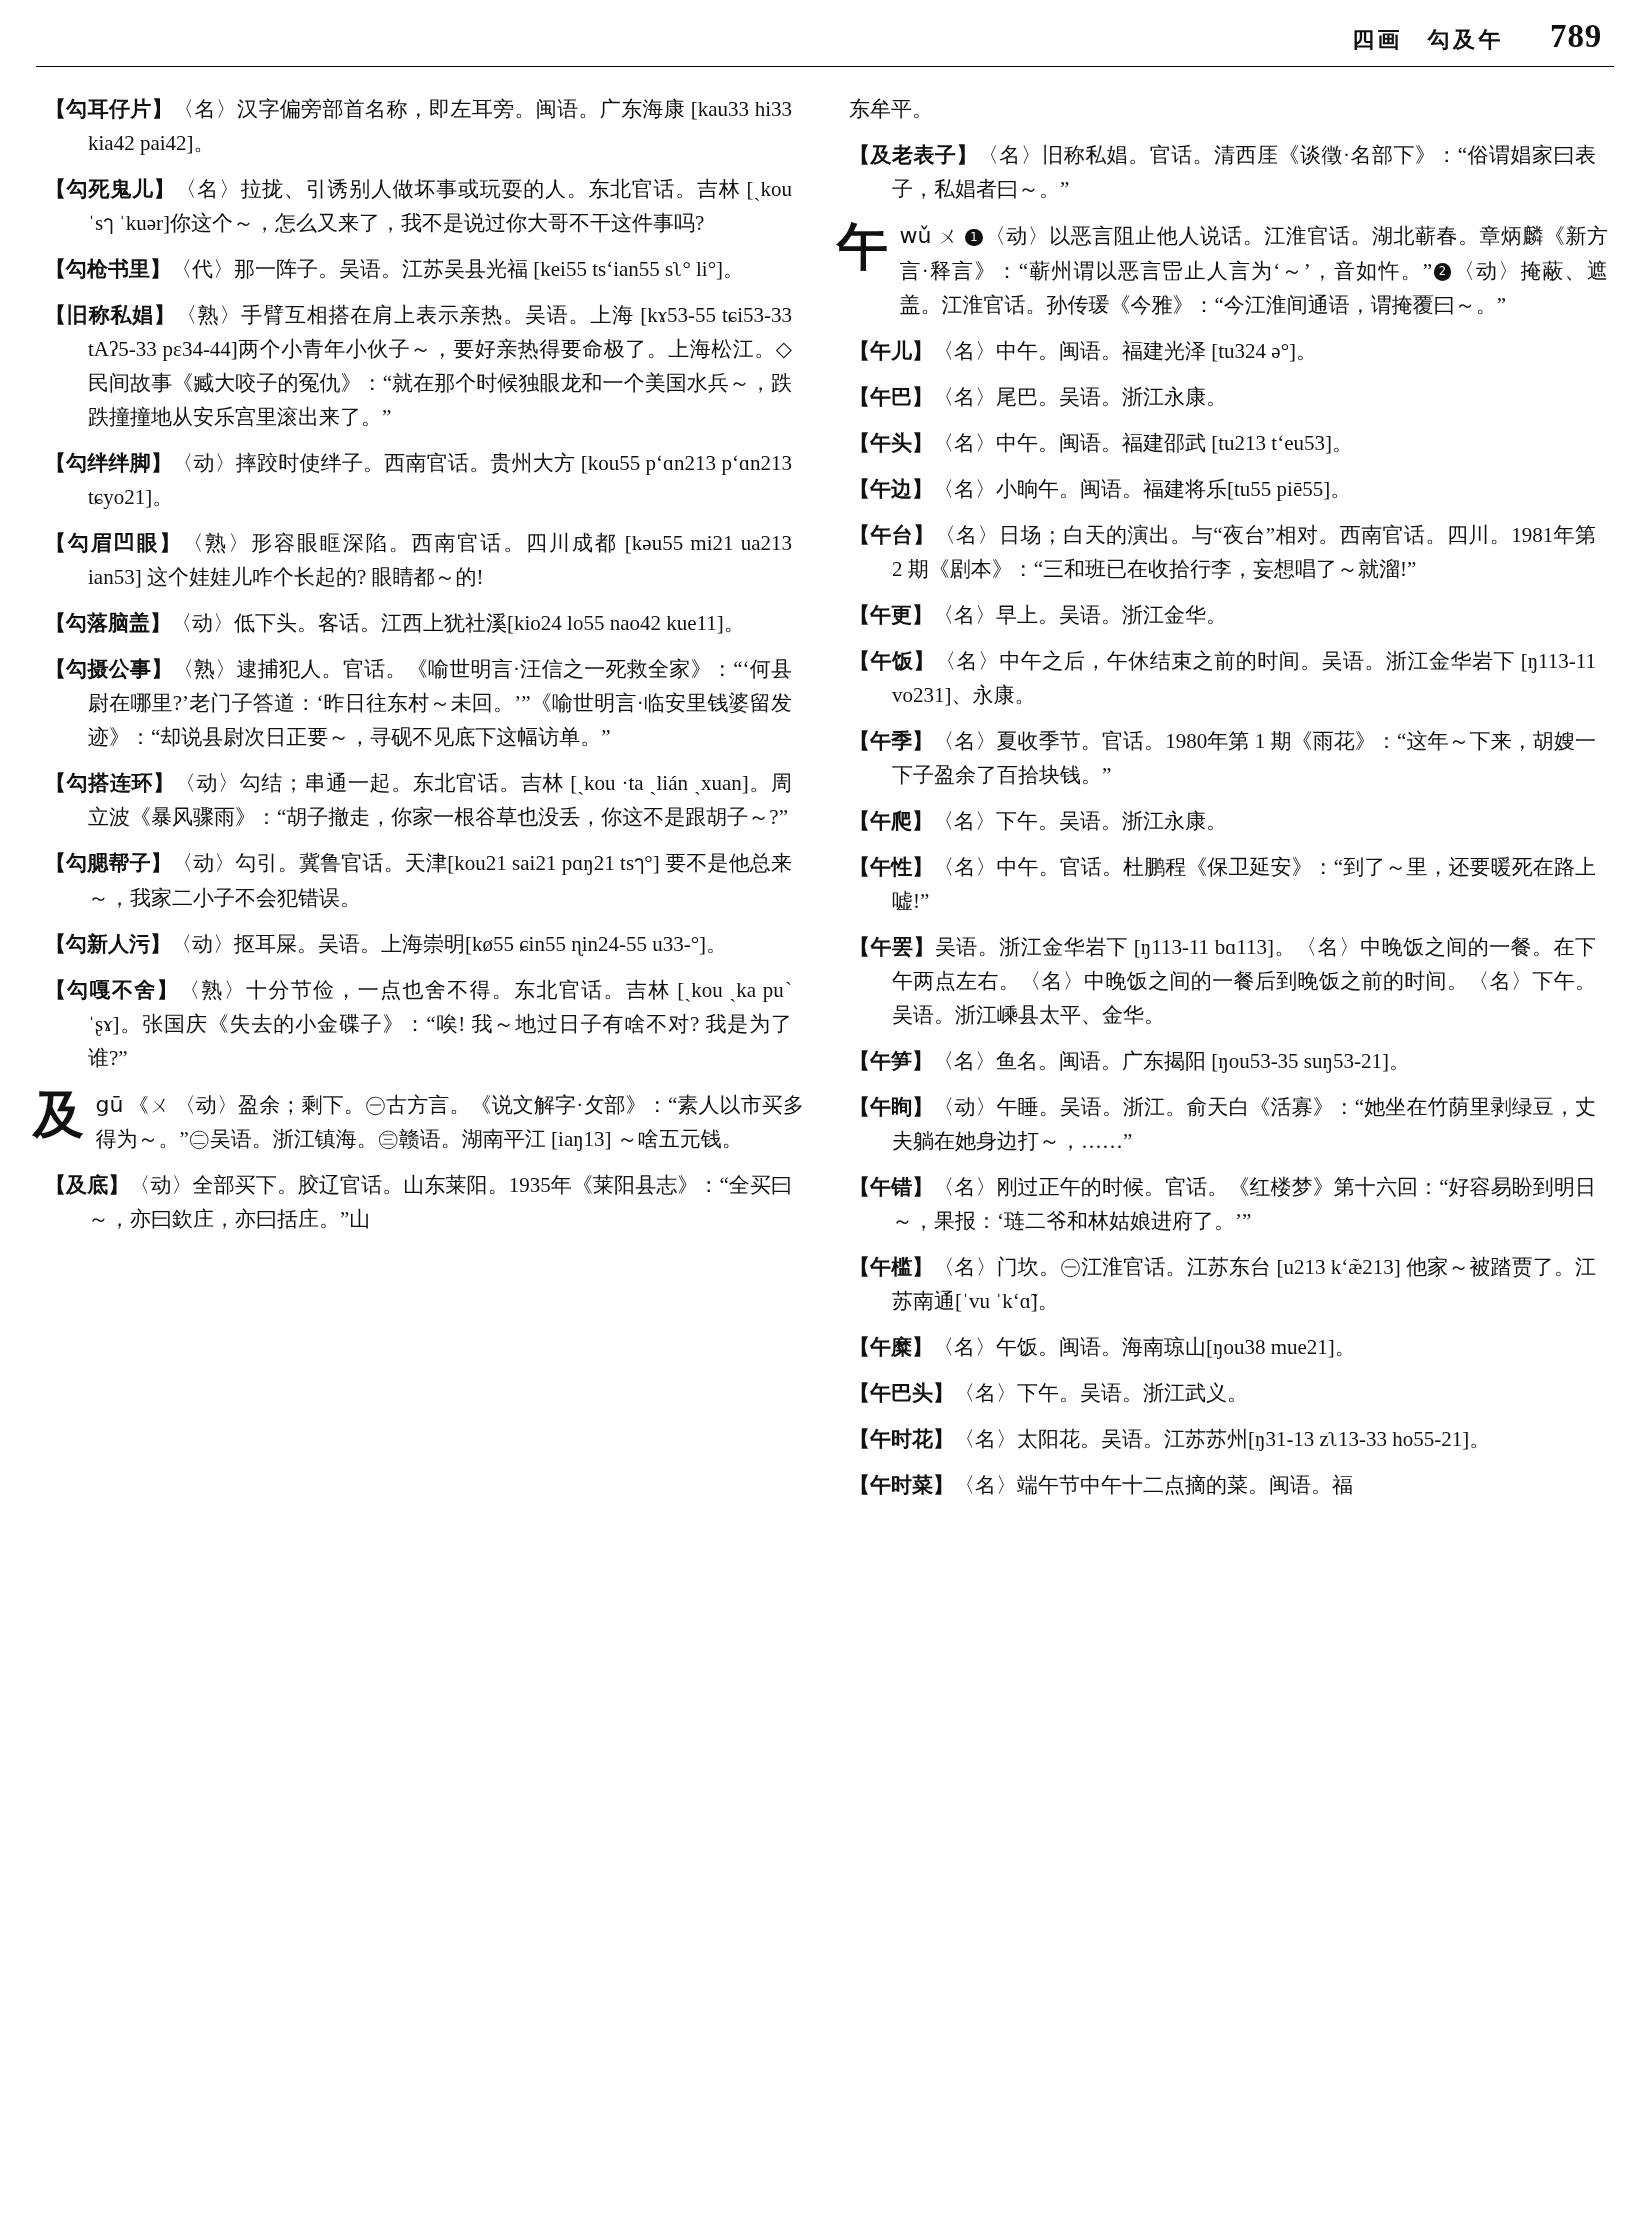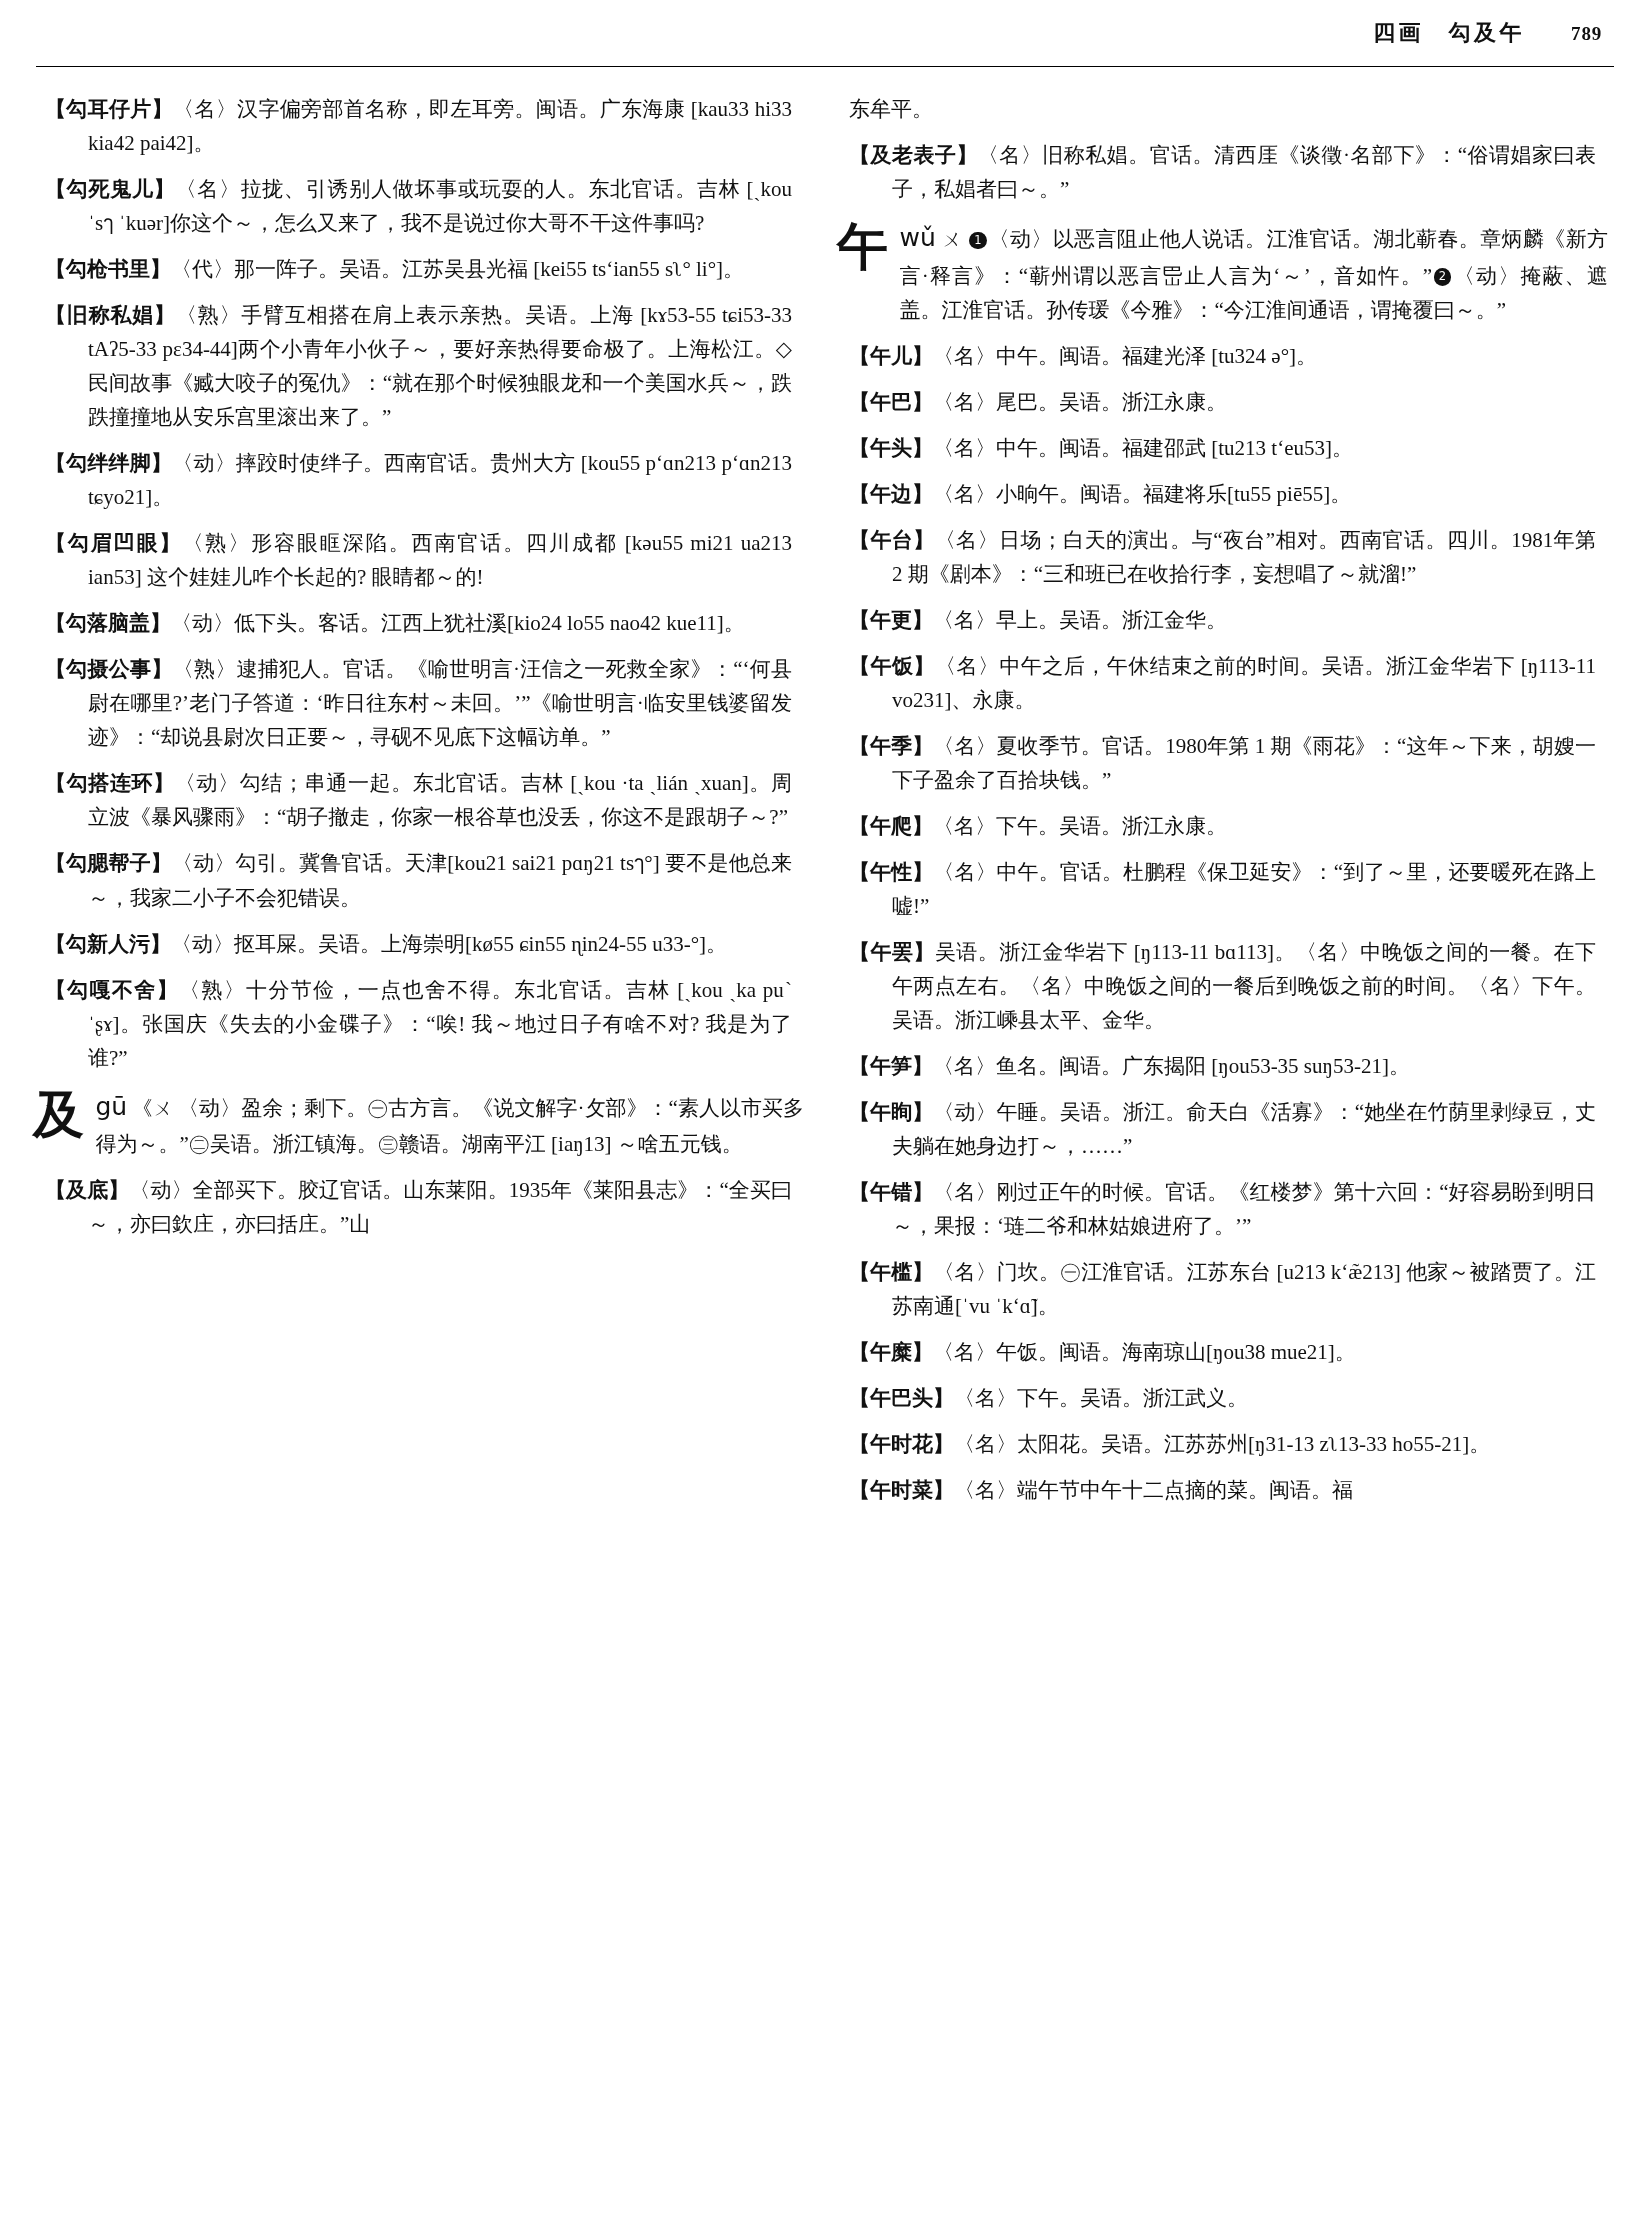--- a/index.html
+++ b/index.html
@@ -35,21 +35,21 @@
     display: flex;
     align-items: baseline;
     gap: 25px;
     font-size: 22px;
     font-weight: bold;
     letter-spacing: 1.6px;
   }
   .header .stroke { letter-spacing: 3.3px; }
   .header .chars { letter-spacing: 3.3px; }
   .header .pageno {
-    font-size: 19px;
+    font-size: 33px;
     font-family: "Liberation Serif", serif;
     font-weight: bold;
     letter-spacing: 0.8px;
     margin-left: 21.4px;
   }
   .rule {
     border-top: 1.6px solid #000;
     margin: 5px 3.3px 0 3.3px;
   }
   
@@ -105,21 +105,21 @@
   .bigentry .body {
     overflow: hidden;
   }
   .bigentry .body p {
     margin: 0;
     text-indent: 0;
     padding-left: 0;
   }
   .pinyin {
     font-family: "DejaVu Sans", sans-serif;
-    font-size: 25px;
+    font-size: 22px;
     font-weight: normal;
   }
   .zhuyin { font-size: 20px; }
   .clear { clear: both; }
 </style>
 </head>
 <body>
 
 <div class="page">
 

